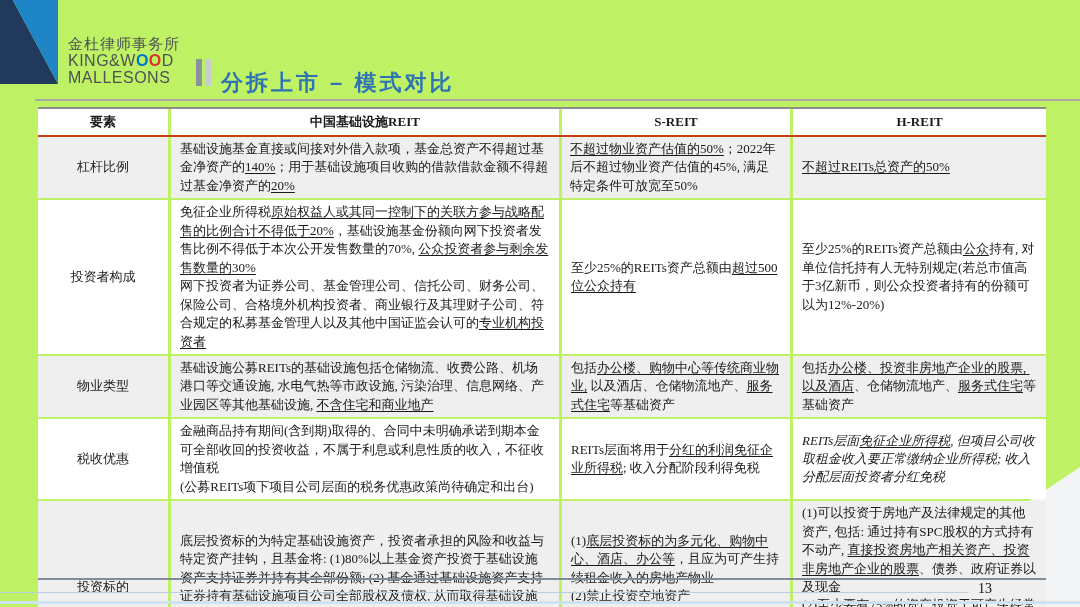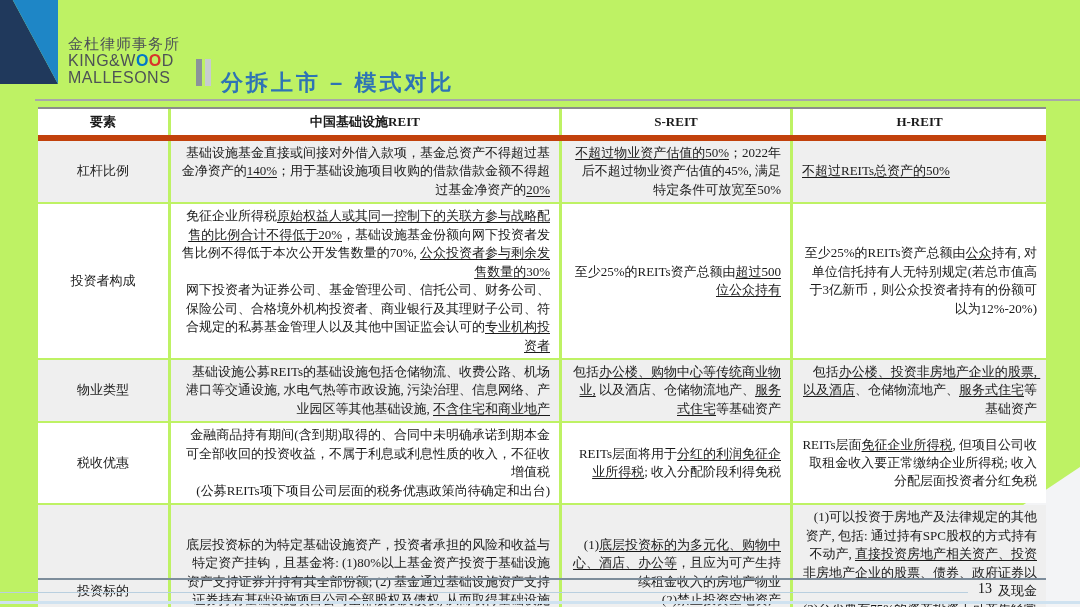--- a/index.html
+++ b/index.html
@@ -24,26 +24,26 @@
   .title-wrap{position:absolute;left:196px;top:46px;display:flex;align-items:center;}
   .bar{width:6px;height:27px;margin-right:3px;}
   .bar1{background:#8b939a;}
   .bar2{background:#c7ccd0;margin-right:10px;}
   .page-title{font-family:"Liberation Sans","DejaVu Sans",sans-serif;font-weight:700;
     font-size:22px;letter-spacing:3px;color:#2e74b5;margin-top:22px;}
   .header-rule{position:absolute;left:35px;top:99px;width:1045px;height:2px;background:#a8a8a8;}
   
   .tbl{position:absolute;left:38px;top:107px;width:1008px;font-size:13px;line-height:1.42;}
   .trow{display:flex;gap:3px;margin-bottom:2px;}
-  .tbl-head{border-top:2px solid #8c8c8c;border-bottom:6px solid #c2410c;}
+  .tbl-head{border-top:2px solid #8c8c8c;border-bottom:2px solid #c2410c;}
   .tbl-head .trow{margin-bottom:0;}
   .hcell{display:flex;align-items:center;justify-content:center;font-weight:700;
     height:26px;background:#fff;}
   .cell{display:flex;align-items:center;padding:3px 9px;box-sizing:border-box;
-    white-space:pre-wrap;text-align:right;}
+    white-space:pre-wrap;}
   .cell-inner{display:inline;}
   .c0{width:130px;flex:none;justify-content:center;text-align:center;}
   .c1{width:388px;flex:none;}
   .c2{width:228px;flex:none;}
   .c3{width:253px;flex:none;}
   .gray .cell{background:#efefef;}
   .white .cell{background:#ffffff;}
   .u{text-decoration:underline;text-underline-offset:2px;}
   .tbl-bottom{position:absolute;left:38px;top:578px;width:1008px;height:2px;background:#7d8d9b;}
   
@@ -106,21 +106,21 @@
           <div class="cell c0" style="min-height: 56px;">物业类型</div>
           <div class="cell c1" style="min-height: 56px;"><div class="cell-inner"><span>基础设施公募REITs的基础设施包括仓储物流、收费公路、机场港口等交通设施, 水电气热等市政设施, 污染治理、信息网络、产业园区等其他基础设施, </span><span class="u">不含住宅和商业地产</span></div></div>
           <div class="cell c2" style="min-height: 56px;"><div class="cell-inner"><span>包括</span><span class="u">办公楼、购物中心等传统商业物业,</span><span> 以及酒店、仓储物流地产、</span><span class="u">服务式住宅</span><span>等基础资产</span></div></div>
           <div class="cell c3" style="min-height: 56px;"><div class="cell-inner"><span>包括</span><span class="u">办公楼、投资非房地产企业的股票, 以及酒店</span><span>、仓储物流地产、</span><span class="u">服务式住宅</span><span>等基础资产</span></div></div>
         </div>
         <div class="trow white">
           <div class="cell c0" style="min-height: 64px;">税收优惠</div>
           <div class="cell c1" style="min-height: 64px;"><div class="cell-inner"><span>金融商品持有期间(含到期)取得的、合同中未明确承诺到期本金可全部收回的投资收益，不属于利息或利息性质的收入，不征收增值税
 (公募REITs项下项目公司层面的税务优惠政策尚待确定和出台)</span></div></div>
           <div class="cell c2" style="min-height: 64px;"><div class="cell-inner"><span>REITs层面将用于</span><span class="u">分红的利润免征企业所得税</span><span>; 收入分配阶段利得免税</span></div></div>
-          <div class="cell c3" style="min-height: 64px;"><div class="cell-inner"><span>REITs层面</span><span class="u">免征企业所得税</span><span>, 但项目公司收取租金收入要正常缴纳企业所得税; 收入分配层面投资者分红免税</span></div></div>
+          <div class="cell c3" style="min-height: 64px; font-style: italic;"><div class="cell-inner"><span>REITs层面</span><span class="u">免征企业所得税</span><span>, 但项目公司收取租金收入要正常缴纳企业所得税; 收入分配层面投资者分红免税</span></div></div>
         </div>
         <div class="trow gray">
           <div class="cell c0" style="min-height: 112px;">投资标的</div>
           <div class="cell c1" style="min-height: 112px;"><div class="cell-inner"><span>底层投资标的为特定基础设施资产，投资者承担的风险和收益与特定资产挂钩，且基金将: (1)80%以上基金资产投资于基础设施资产支持证券并持有其全部份额; (2) 基金通过基础设施资产支持证券持有基础设施项目公司全部股权及债权, 从而取得基础设施项目完全所有权或经营权利。其余基金资产应当投资于利率债、AAA级信用债或货币市场工具</span></div></div>
           <div class="cell c2" style="min-height: 112px;"><div class="cell-inner"><span>(1)</span><span class="u">底层投资标的为多元化、购物中心、酒店、办公等</span><span>，且应为可产生持续租金收入的房地产物业
 (2)禁止投资空地资产
 (3)对于无租金产出房屋建筑，资金投资比例不能超过净资产的10%</span></div></div>
           <div class="cell c3" style="min-height: 112px;"><div class="cell-inner"><span>(1)可以投资于房地产及法律规定的其他资产, 包括: 通过持有SPC股权的方式持有不动产, </span><span class="u">直接投资房地产相关资产、投资非房地产企业的股票</span><span>、债券、政府证券以及现金
 (2)至少要有75%的资产投资于可产生经常性收入的不动产
 (3)不得从事房地产开发、不得投资空置土地和抵押贷款等</span></div></div>

